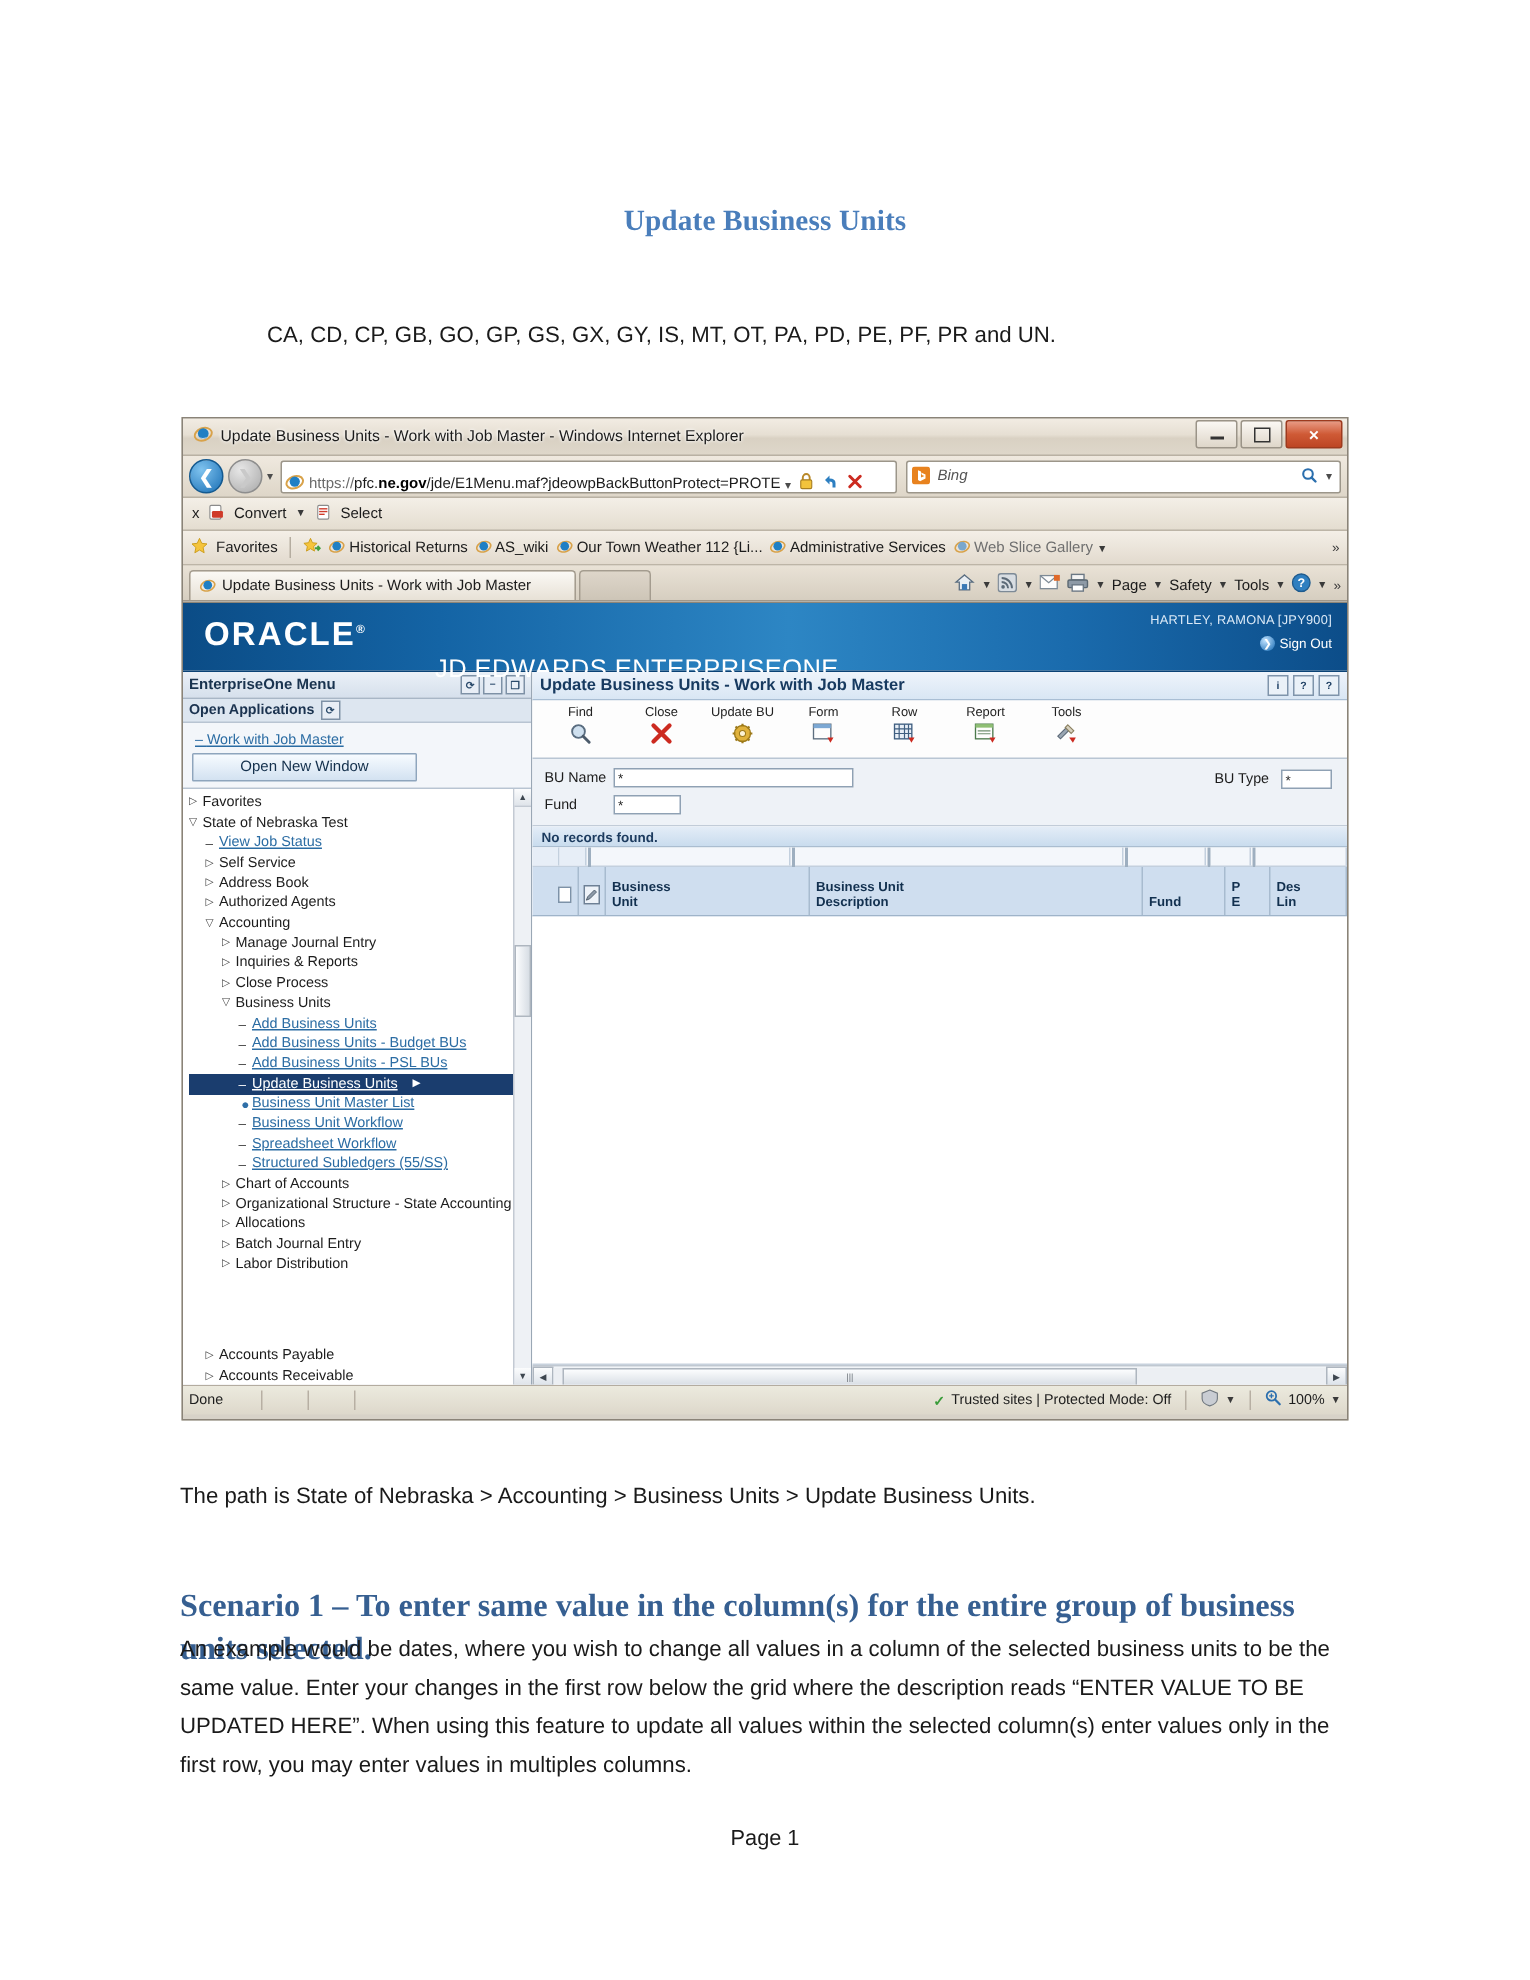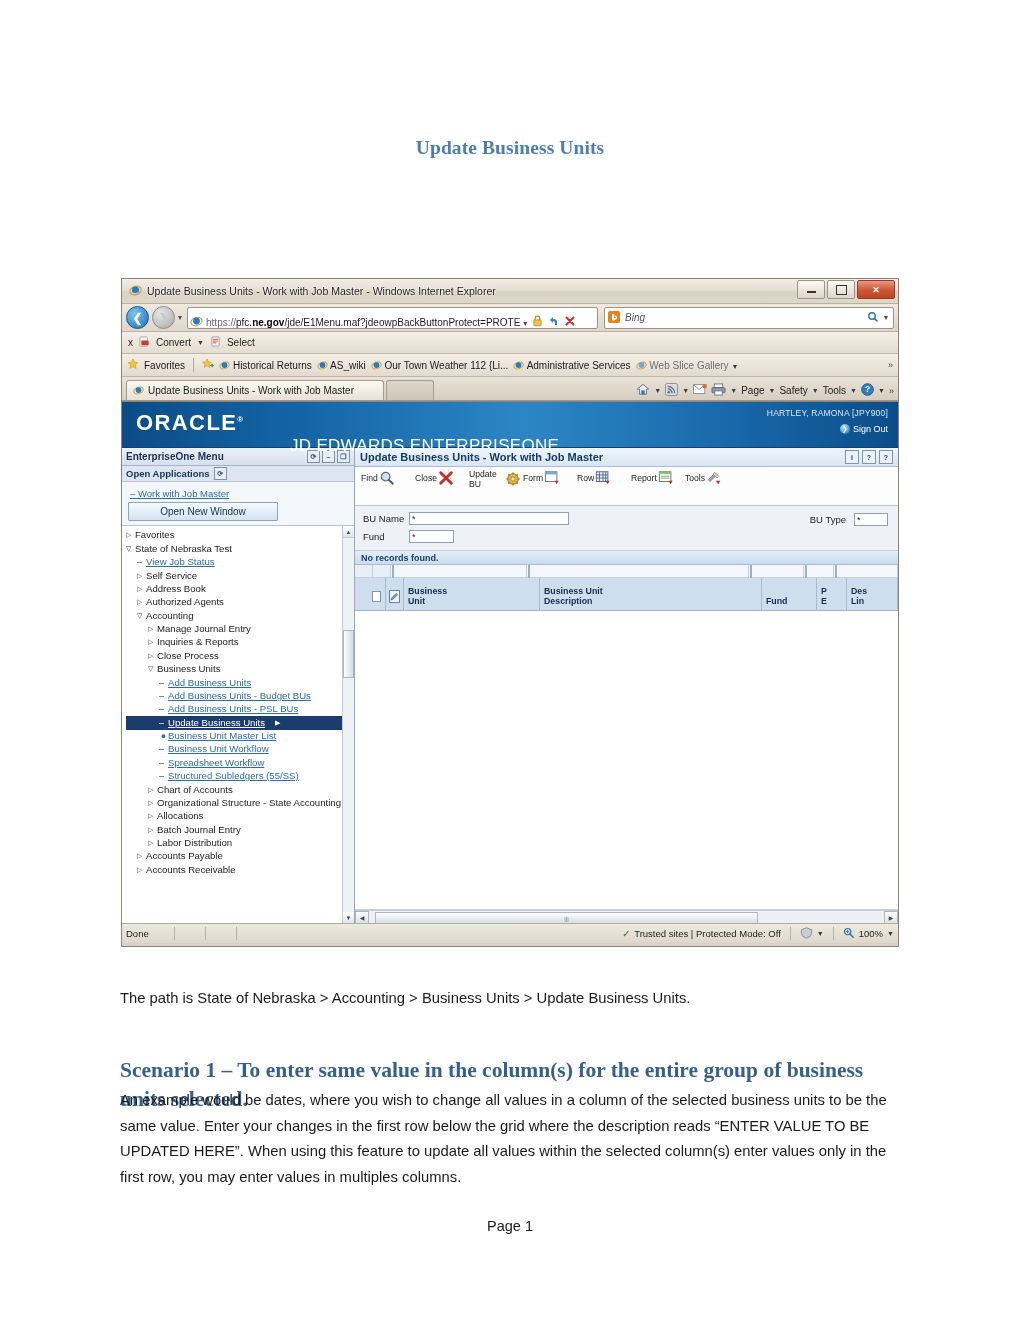--- a/index.html
+++ b/index.html
@@ -254,21 +254,21 @@
   .fbtn{
     width:12px;height:12px;border:1px solid #7f94ab;background:#eaf1f8;
     display:flex;align-items:center;justify-content:center;
     font-size:7px;color:#1d3e63;font-weight:bold;
   }
   .form-toolbar{
     height:36px;border-bottom:1px solid #b9c6d4;background:#fdfdfd;
     display:flex;align-items:flex-start;padding:2px 0 0 6px;gap:2px;
   }
   .tbitem{
-    width:52px;display:flex;align-items:center;gap:1px;
+    width:52px;display:flex;flex-direction:column;align-items:center;gap:1px;
     font-size:8.6px;color:#222;
   }
   .tbitem .tb-ico{height:17px;display:flex;align-items:center;justify-content:center;}
   .fields{
     background:#eef2f7;border-bottom:1px solid #c2ccd8;
     padding:6px 8px 7px 8px;position:relative;height:45px;box-sizing:border-box;
   }
   .frow{display:flex;align-items:center;margin-bottom:5px;}
   .flabel{width:46px;font-size:9.5px;color:#1c1c1c;}
   .finput{
@@ -331,20 +331,21 @@
   .chk{color:#3a9c3a;font-weight:bold;}
 </style>
 </head>
 <body>
 
 <div class="page">
 
   <div class="doc-title">Update Business Units</div>
 
   <div class="para p-intro">
+    <span class="indent">CA, CD, CP, GB, GO, GP, GS, GX, GY, IS, MT, OT, PA, PD, PE, PF, PR and UN.</span>
   </div>
 
   <div class="shot">
 
     <div class="ie-titlebar">
       <span class="ico">
         <svg width="13" height="13" viewBox="0 0 16 16">
           <ellipse cx="8" cy="8" rx="7.2" ry="5" fill="none" stroke="#d8a24a" stroke-width="1.6" transform="rotate(-20 8 8)"></ellipse>
           <circle cx="8" cy="7.4" r="4.4" fill="#1f7fc4"></circle>
           <path d="M4.6 10.5 Q8 13 11.6 10.2 Q8 11.6 4.6 10.5Z" fill="#fff"></path>
@@ -664,21 +665,21 @@
                   <span class="tplain">Allocations</span>
                 </div>
                 <div class="tnode" style="padding-left: 22px;">
                   <span class="arw">▷</span>
                   <span class="tplain">Batch Journal Entry</span>
                 </div>
                 <div class="tnode" style="padding-left: 22px;">
                   <span class="arw">▷</span>
                   <span class="tplain">Labor Distribution</span>
                 </div>
-                <div class="tnode" style="padding-left: 11px;">
+                <div class="tnode" style="padding-left: 11px; margin-top: 48px;">
                   <span class="arw">▷</span>
                   <span class="tplain">Accounts Payable</span>
                 </div>
                 <div class="tnode" style="padding-left: 11px;">
                   <span class="arw">▷</span>
                   <span class="tplain">Accounts Receivable</span>
                 </div>
               </div>
             <div class="tree-scroll">
               <div class="ts-btn">▲</div>

